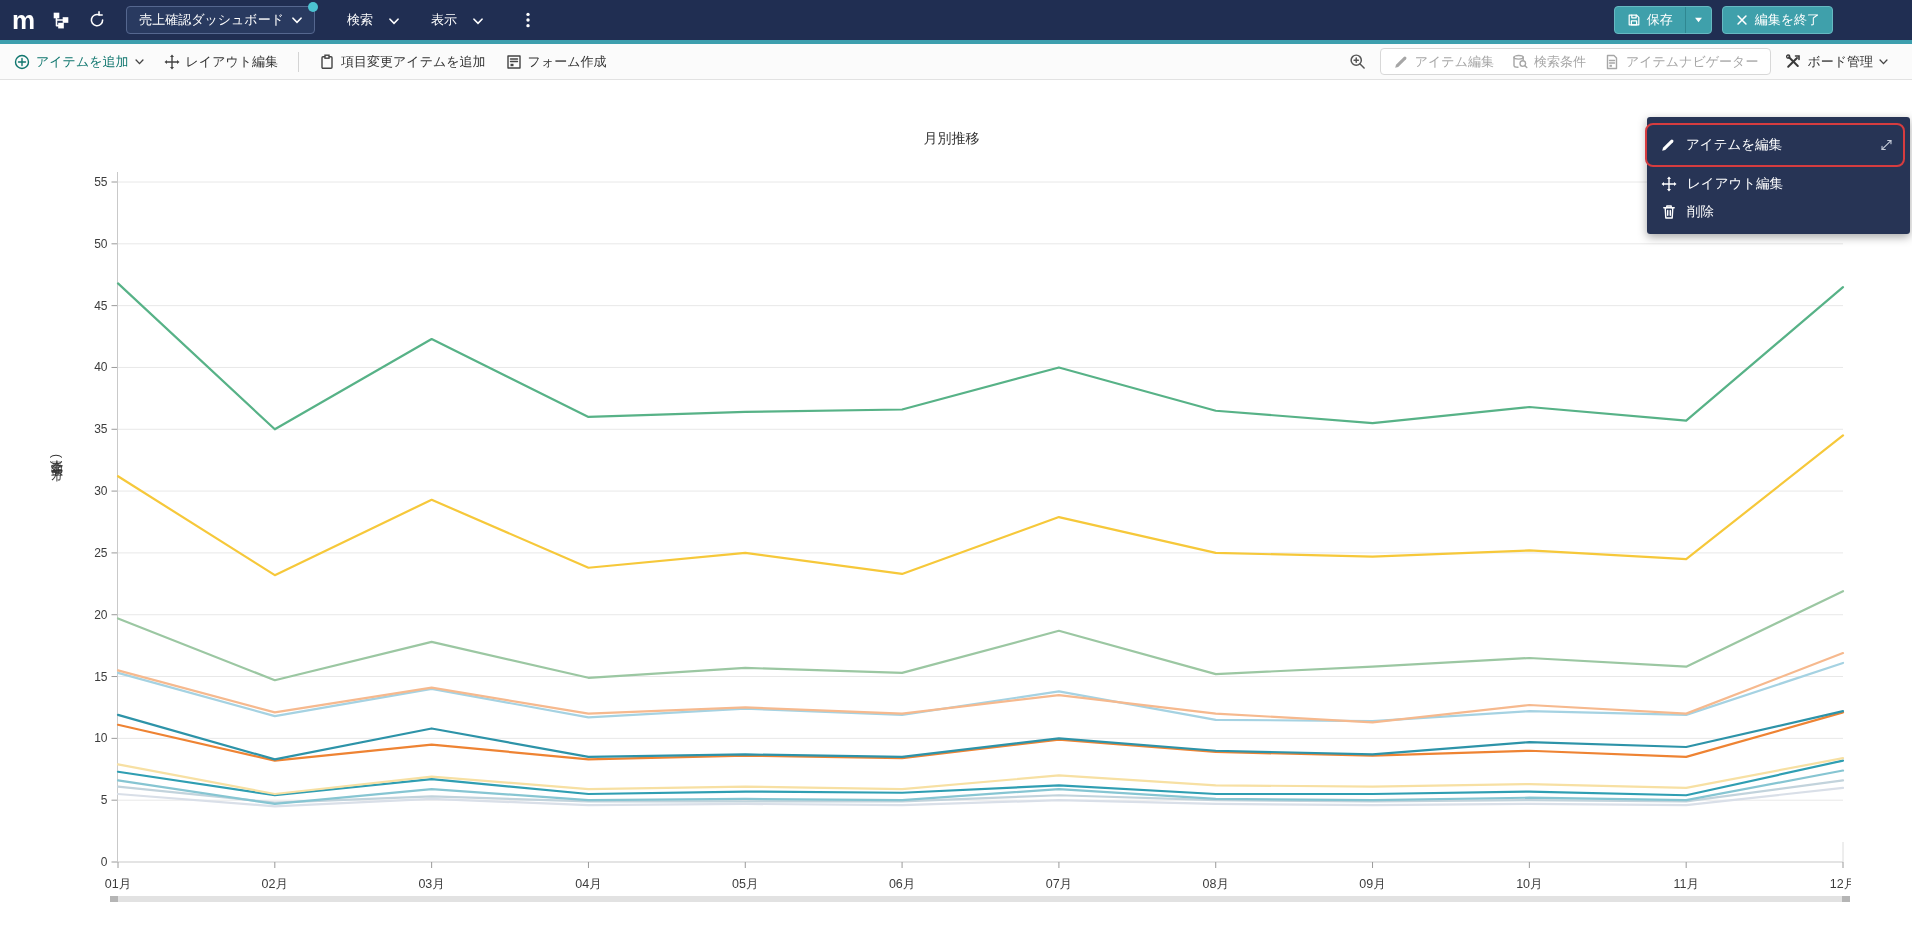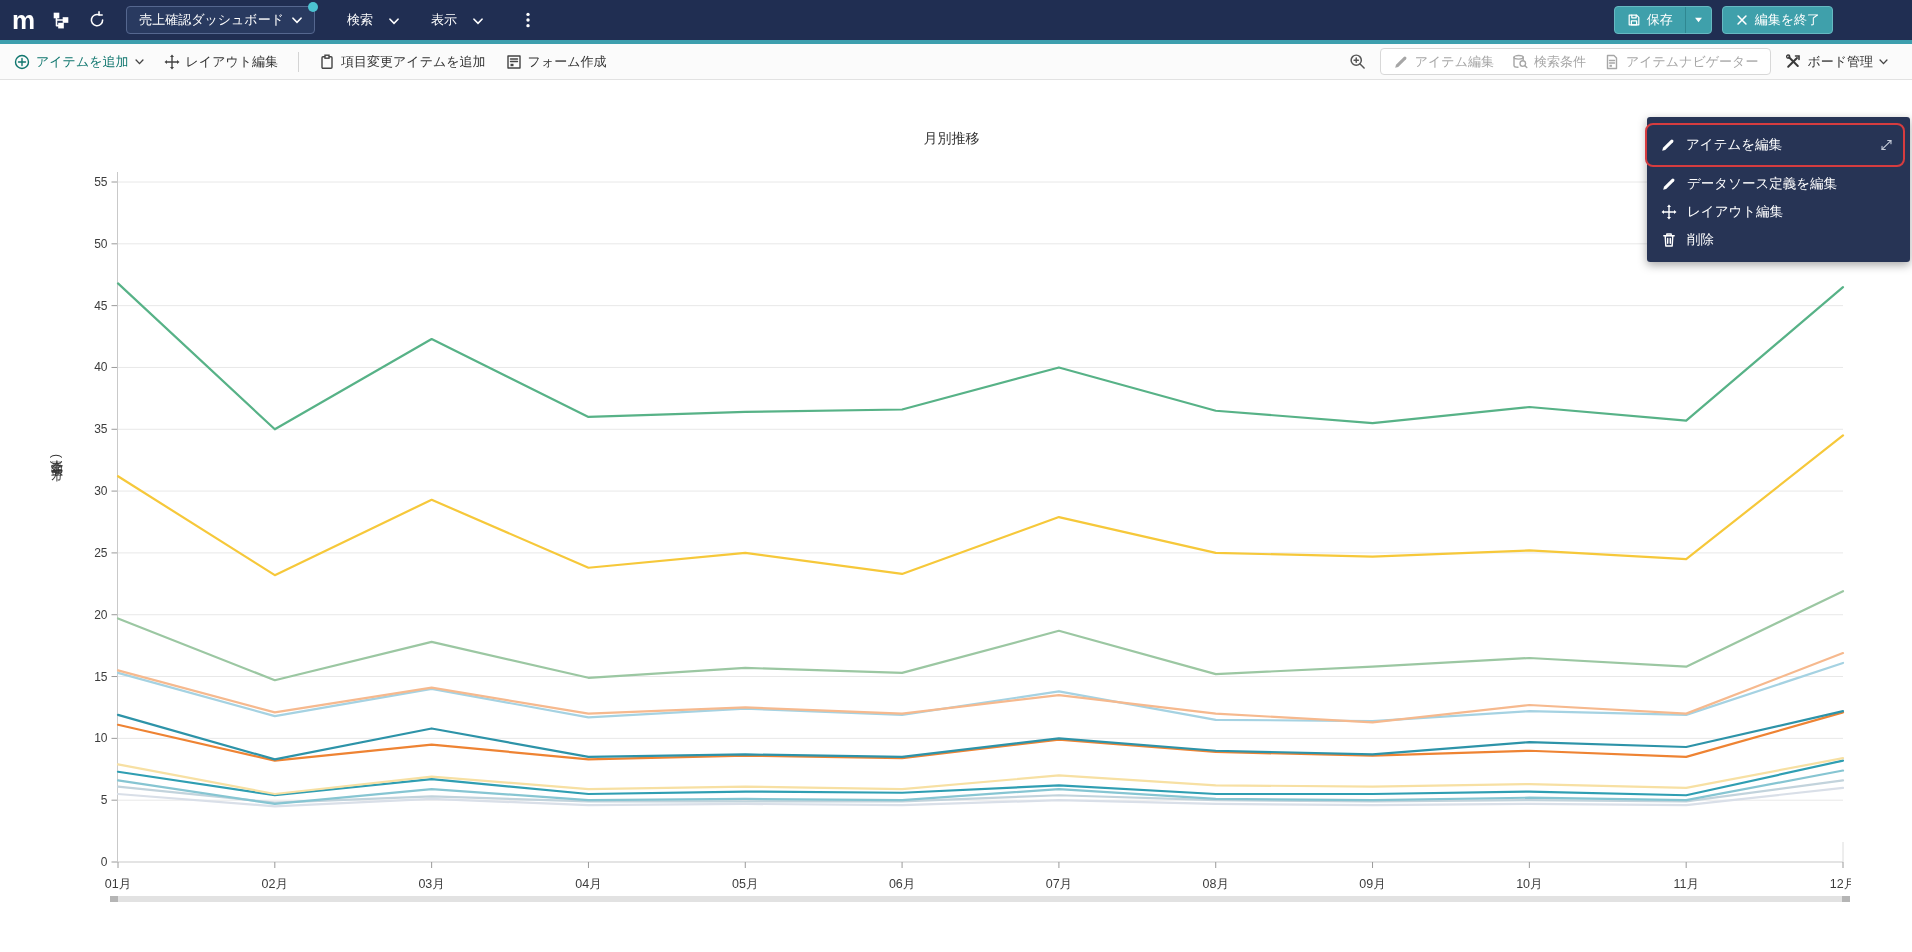--- a/index.html
+++ b/index.html
@@ -409,28 +409,20 @@
         <svg viewBox="0 0 16 16">
           <path d="M2.5 13.5 L13.5 2.5" fill="none" stroke="currentColor" stroke-width="1.4" stroke-linecap="round" stroke-linejoin="round"></path>
           <path d="M9.5 2.5 H13.5 V6.5" fill="none" stroke="currentColor" stroke-width="1.4" stroke-linecap="round" stroke-linejoin="round"></path>
           <path d="M6.5 13.5 H2.5 V9.5" fill="none" stroke="currentColor" stroke-width="1.4" stroke-linecap="round" stroke-linejoin="round"></path>
         </svg>
       </span>
     </div>
     <div class="ctx-item">
       <span style="display:flex;">
         <svg viewBox="0 0 16 16">
-          <path d="M2.2 13.8 L3 10.8 L10.8 3 A1.55 1.55 0 0 1 13 5.2 L5.2 13 Z" fill="currentColor"></path>
-        </svg>
-      </span>
-                   <span>データソース定義を編集</span>
-    </div>
-    <div class="ctx-item">
-      <span style="display:flex;">
-        <svg viewBox="0 0 16 16">
           <path d="M8 2.5 V13.5 M2.5 8 H13.5" fill="none" stroke="currentColor" stroke-width="1.4" stroke-linecap="round" stroke-linejoin="round"></path>
           <path d="M8 0.5 L10 3 H6 Z M8 15.5 L6 13 H10 Z M0.5 8 L3 6 V10 Z M15.5 8 L13 6 V10 Z" fill="currentColor"></path>
         </svg>
       </span>
                    <span>レイアウト編集</span>
     </div>
     <div class="ctx-item">
       <span style="display:flex;">
         <svg viewBox="0 0 16 16">
           <path d="M2.8 3.8 H13.2" fill="none" stroke="currentColor" stroke-width="1.4" stroke-linecap="round" stroke-linejoin="round"></path>

